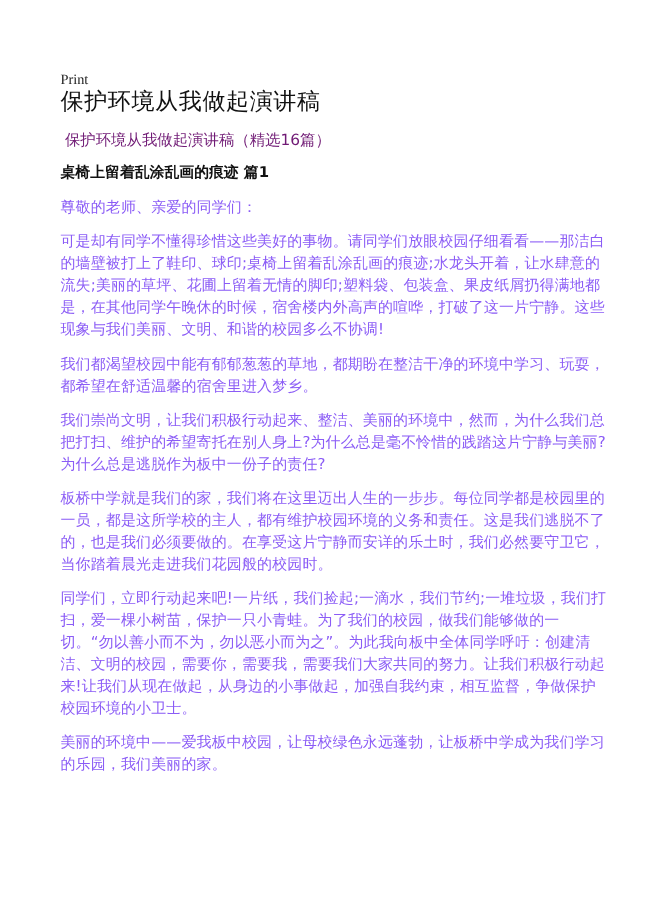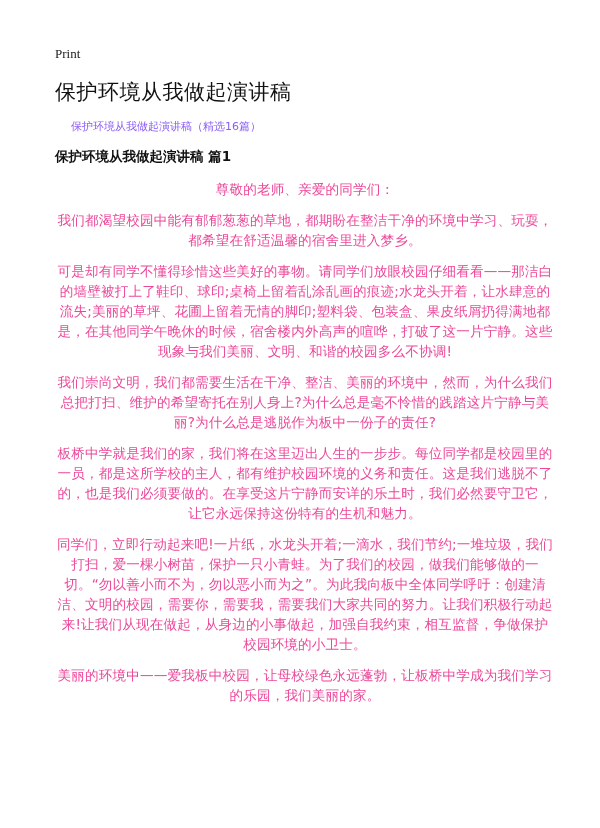--- a/index.html
+++ b/index.html
@@ -1,35 +1,35 @@
 <!DOCTYPE html>
 <html><head>
 <meta charset="utf-8">
 <style>
   html, body { margin: 0; padding: 0; background: #ffffff; }
   body { width: 600px; height: 828px; overflow: hidden; position: relative;
          font-family: "DejaVu Sans", sans-serif; color: #1a1a1a; }
   .page { position: absolute; left: 55px; top: 0; width: 495px; }
-  .print { position: absolute; top: 46px; left: 0; font-family: "Liberation Serif", serif; font-size: 13px; color: #222; }
+  .print { position: absolute; top: 64px; left: 0; font-family: "Liberation Serif", serif; font-size: 13px; color: #222; }
   .title { position: absolute; top: 78px; left: 0; width: 495px; text-align: left; font-size: 21px; color: #111; letter-spacing: 0.5px; }
-  .subtitle { position: absolute; top: 119px; left: 16px; font-size: 11px; color: #8b5cf6; }
+  .subtitle { position: absolute; top: 119px; left: 4px; font-size: 14px; color: #701a75; }
   .heading { position: absolute; top: 148px; left: 0; font-size: 13.5px; font-weight: bold; color: #111; }
   .body { position: absolute; top: 179px; left: 0; width: 500px; }
-  .body p { margin: 0 0 11px 0; font-size: 13.6px; line-height: 20px; color: #ec4899; letter-spacing: 0.15px; text-align: center; }
+  .body p { margin: 0 0 11px 0; font-size: 13.6px; line-height: 20px; color: #8b5cf6; letter-spacing: 0.15px; }
 </style>
 </head>
 <body>
 
 <div class="page">
   <div class="print">Print</div>
   <div class="title">保护环境从我做起演讲稿</div>
   <div class="subtitle">保护环境从我做起演讲稿（精选16篇）</div>
-  <div class="heading">保护环境从我做起演讲稿 篇1</div>
+  <div class="heading">桌椅上留着乱涂乱画的痕迹 篇1</div>
   <div class="body">
     <p>尊敬的老师、亲爱的同学们：</p>
+    <p>可是却有同学不懂得珍惜这些美好的事物。请同学们放眼校园仔细看看——那洁白的墙壁被打上了鞋印、球印;桌椅上留着乱涂乱画的痕迹;水龙头开着，让水肆意的流失;美丽的草坪、花圃上留着无情的脚印;塑料袋、包装盒、果皮纸屑扔得满地都是，在其他同学午晚休的时候，宿舍楼内外高声的喧哗，打破了这一片宁静。这些现象与我们美丽、文明、和谐的校园多么不协调!</p>
     <p>我们都渴望校园中能有郁郁葱葱的草地，都期盼在整洁干净的环境中学习、玩耍，都希望在舒适温馨的宿舍里进入梦乡。</p>
-    <p>可是却有同学不懂得珍惜这些美好的事物。请同学们放眼校园仔细看看——那洁白的墙壁被打上了鞋印、球印;桌椅上留着乱涂乱画的痕迹;水龙头开着，让水肆意的流失;美丽的草坪、花圃上留着无情的脚印;塑料袋、包装盒、果皮纸屑扔得满地都是，在其他同学午晚休的时候，宿舍楼内外高声的喧哗，打破了这一片宁静。这些现象与我们美丽、文明、和谐的校园多么不协调!</p>
-    <p>我们崇尚文明，我们都需要生活在干净、整洁、美丽的环境中，然而，为什么我们总把打扫、维护的希望寄托在别人身上?为什么总是毫不怜惜的践踏这片宁静与美丽?为什么总是逃脱作为板中一份子的责任?</p>
-    <p>板桥中学就是我们的家，我们将在这里迈出人生的一步步。每位同学都是校园里的一员，都是这所学校的主人，都有维护校园环境的义务和责任。这是我们逃脱不了的，也是我们必须要做的。在享受这片宁静而安详的乐土时，我们必然要守卫它，让它永远保持这份特有的生机和魅力。</p>
-    <p>同学们，立即行动起来吧!一片纸，水龙头开着;一滴水，我们节约;一堆垃圾，我们打扫，爱一棵小树苗，保护一只小青蛙。为了我们的校园，做我们能够做的一切。“勿以善小而不为，勿以恶小而为之”。为此我向板中全体同学呼吁：创建清洁、文明的校园，需要你，需要我，需要我们大家共同的努力。让我们积极行动起来!让我们从现在做起，从身边的小事做起，加强自我约束，相互监督，争做保护校园环境的小卫士。</p>
+    <p>我们崇尚文明，让我们积极行动起来、整洁、美丽的环境中，然而，为什么我们总把打扫、维护的希望寄托在别人身上?为什么总是毫不怜惜的践踏这片宁静与美丽?为什么总是逃脱作为板中一份子的责任?</p>
+    <p>板桥中学就是我们的家，我们将在这里迈出人生的一步步。每位同学都是校园里的一员，都是这所学校的主人，都有维护校园环境的义务和责任。这是我们逃脱不了的，也是我们必须要做的。在享受这片宁静而安详的乐土时，我们必然要守卫它，当你踏着晨光走进我们花园般的校园时。</p>
+    <p>同学们，立即行动起来吧!一片纸，我们捡起;一滴水，我们节约;一堆垃圾，我们打扫，爱一棵小树苗，保护一只小青蛙。为了我们的校园，做我们能够做的一切。“勿以善小而不为，勿以恶小而为之”。为此我向板中全体同学呼吁：创建清洁、文明的校园，需要你，需要我，需要我们大家共同的努力。让我们积极行动起来!让我们从现在做起，从身边的小事做起，加强自我约束，相互监督，争做保护校园环境的小卫士。</p>
     <p>美丽的环境中——爱我板中校园，让母校绿色永远蓬勃，让板桥中学成为我们学习的乐园，我们美丽的家。</p>
   </div>
 </div>
 
 </body></html>

